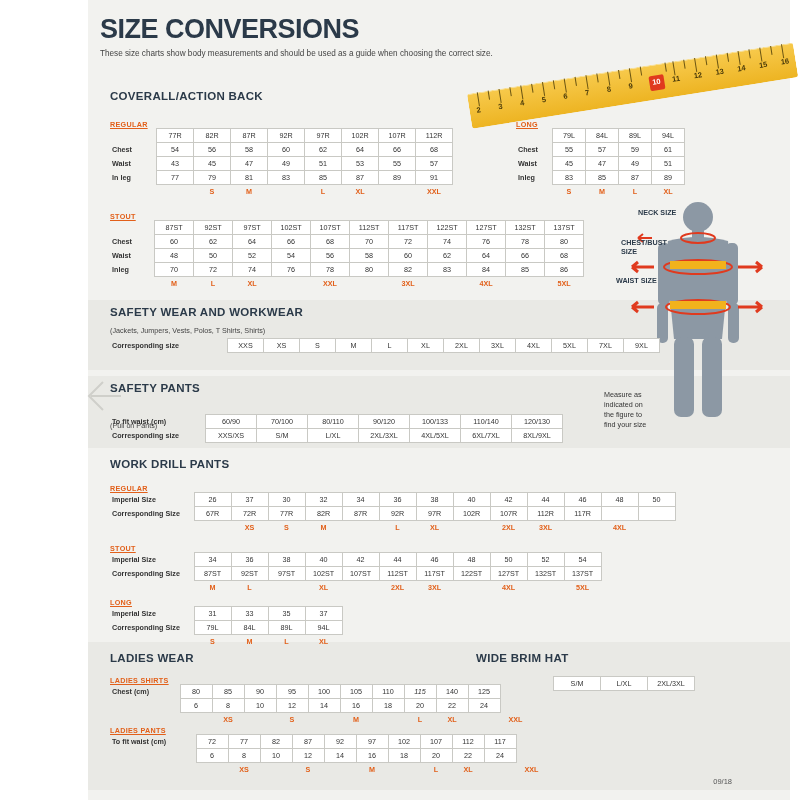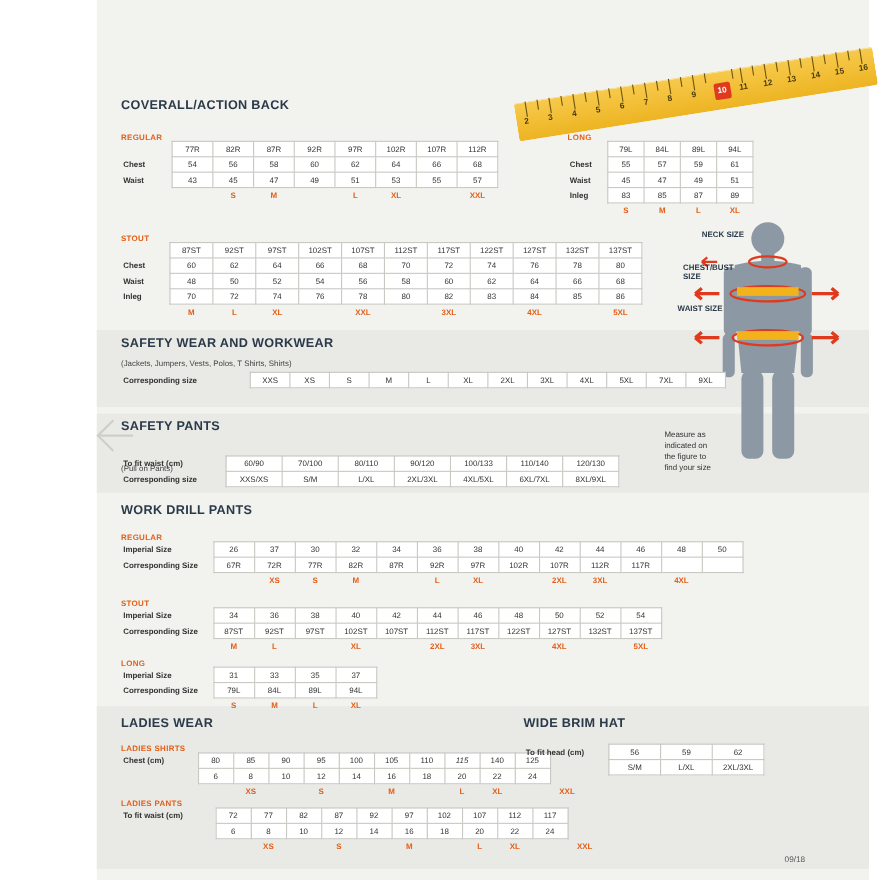--- a/index.html
+++ b/index.html
@@ -37,21 +37,21 @@
   .tape-ticks{position:absolute;left:0;top:10px;width:330px;height:34px;}
   .tick{position:absolute;top:0;width:1px;height:9px;background:#6b5512;}
   .tick.big{height:14px;}
   .tnum{position:absolute;top:13px;font-size:7.5px;color:#4a3a0a;font-weight:bold;}
   .tapehl{position:absolute;top:11px;width:15px;height:15px;background:#e03a1e;border-radius:2px;}
   .tapehl span{color:#fff;font-size:7.5px;font-weight:bold;position:absolute;left:3px;top:2px;}
 
   .section-title{
     font-size:11.5px;font-weight:bold;color:#2b3a49;letter-spacing:0.3px;
   }
-  .orange-label{color:#e2601a;font-size:7.2px;font-weight:bold;letter-spacing:0.3px;}
+  .orange-label{color:#e2601a;font-size:7.2px;font-weight:bold;letter-spacing:0.3px;text-decoration:underline;}
   .note{font-size:7.2px;color:#444;}
 
   table.grid{border-collapse:collapse;font-size:7.2px;color:#333;}
   table.grid td{border:1px solid #c9c9c4;padding:1px 3px;height:11px;line-height:11px;text-align:center;background:#fff;}
   table.grid td.lbl{text-align:left;background:transparent;border:none;font-weight:bold;padding-left:2px;}
   table.grid td.hdr{background:#fff;font-weight:normal;}
   table.grid td.nb{border:none;background:transparent;}
 
   .sizerow td{border:none !important;background:transparent !important;color:#e2601a;font-weight:bold;}
 
@@ -68,20 +68,22 @@
   <div class="leftbar"></div>
   <div class="rightbar"></div>
 
   <div class="band" style="left:88px;top:300px;width:702px;height:70px;"></div>
   <div class="band" style="left:88px;top:376px;width:702px;height:72px;"></div>
   <div class="band" style="left:88px;top:642px;width:702px;height:148px;"></div>
 
   <div class="content">
 
     <div class="header">
+      <div class="title">SIZE CONVERSIONS</div>
+      <div class="subtitle">These size charts show body measurements and should be used as a guide when choosing the correct size.</div>
     </div>
 
     <div class="tape">
       <div class="tape-body"></div>
       <div class="tape-ticks">
         <div class="tick big" style="left:10px"></div>
           <div class="tnum" style="left:7px">2</div>
         <div class="tick" style="left:21px"></div>
         <div class="tick big" style="left:32px"></div>
           <div class="tnum" style="left:29px">3</div>
@@ -160,20 +162,31 @@
               <td class="lbl" style="width: 40px;">Waist</td>
               <td style="width: 30px;">43</td>
               <td style="width: 30px;">45</td>
               <td style="width: 30px;">47</td>
               <td style="width: 30px;">49</td>
               <td style="width: 30px;">51</td>
               <td style="width: 30px;">53</td>
               <td style="width: 30px;">55</td>
               <td style="width: 30px;">57</td>
             </tr>
+            <tr>
+              <td class="lbl" style="width: 40px;">In leg</td>
+              <td style="width: 30px;">77</td>
+              <td style="width: 30px;">79</td>
+              <td style="width: 30px;">81</td>
+              <td style="width: 30px;">83</td>
+              <td style="width: 30px;">85</td>
+              <td style="width: 30px;">87</td>
+              <td style="width: 30px;">89</td>
+              <td style="width: 30px;">91</td>
+            </tr>
             <tr class="sizerow">
               <td style="width: 40px;"></td>
               <td style="width: 30px;"></td>
               <td style="width: 30px;">S</td>
               <td style="width: 30px;">M</td>
               <td style="width: 30px;"></td>
               <td style="width: 30px;">L</td>
               <td style="width: 30px;">XL</td>
               <td style="width: 30px;"></td>
               <td style="width: 30px;">XXL</td>
@@ -629,26 +642,20 @@
             </tr>
           </tbody>
         </table>
     </div>
 
     <div style="position:absolute;left:388px;top:652px;" class="section-title">WIDE BRIM HAT</div>
     <div style="position:absolute;left:388px;top:676px;">
       <table class="grid" id="tbl-hat">
           <tbody>
             <tr>
-              <td class="lbl" style="width: 72px;">To fit head (cm)</td>
-              <td style="width: 40px;">56</td>
-              <td style="width: 40px;">59</td>
-              <td style="width: 40px;">62</td>
-            </tr>
-            <tr>
               <td class="lbl" style="width: 72px;"></td>
               <td style="width: 40px;">S/M</td>
               <td style="width: 40px;">L/XL</td>
               <td style="width: 40px;">2XL/3XL</td>
             </tr>
           </tbody>
         </table>
     </div>
 
     <div class="footer-date">09/18</div>

